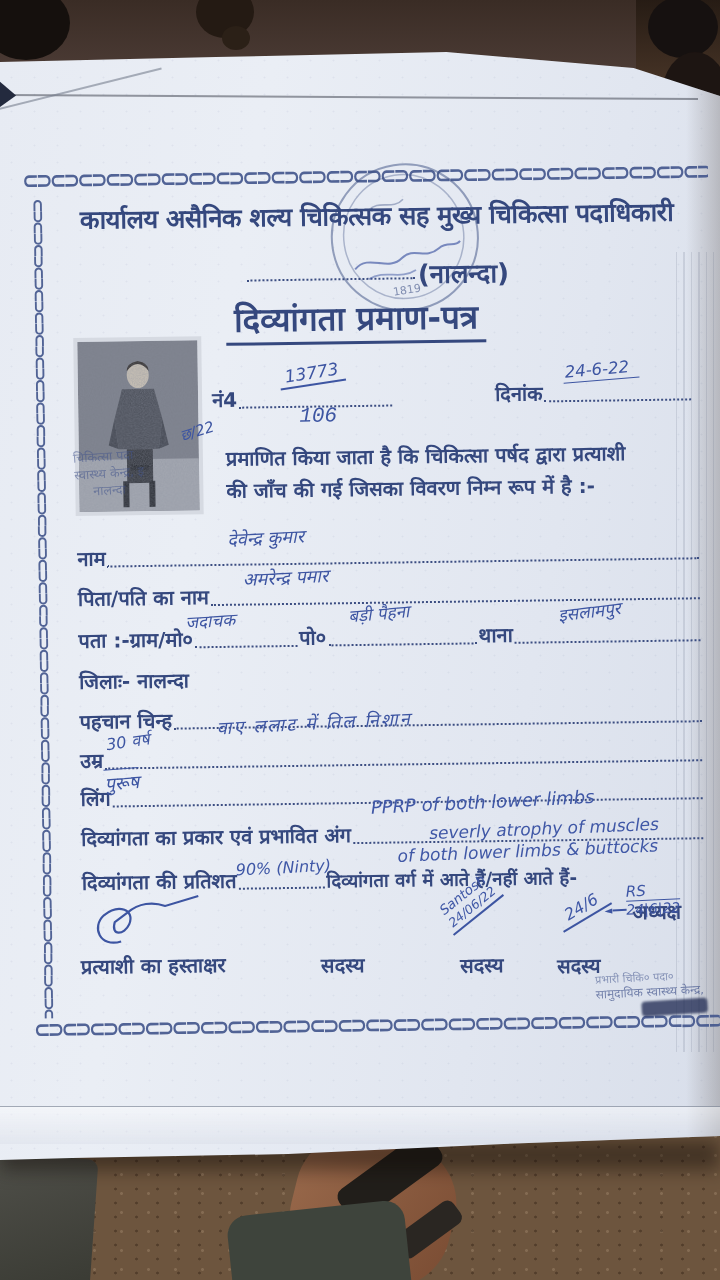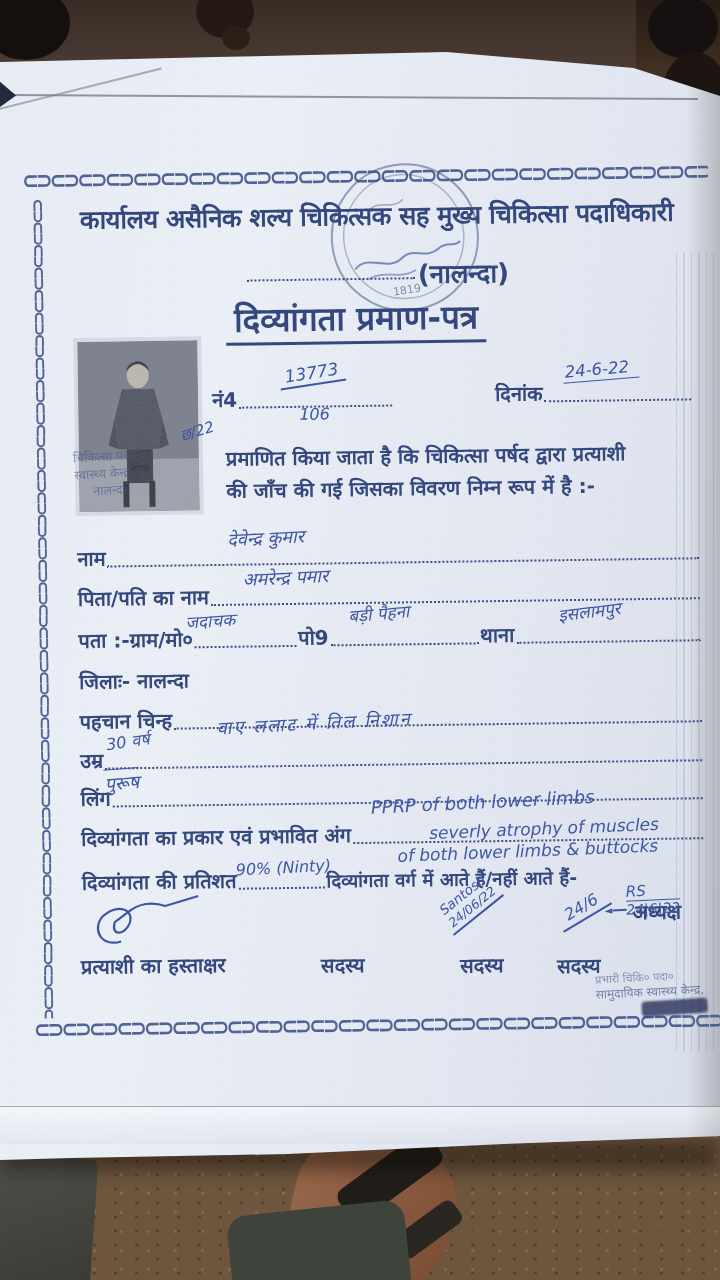--- a/index.html
+++ b/index.html
@@ -142,21 +142,21 @@
           <rect x="52" y="124" width="18" height="5" fill="#23262c"></rect>
           <rect x="0" y="0" width="120" height="170" filter="url(#grain)"></rect>
         </svg>
       </div>
 
       <div class="row printed" style="left:215px;top:332px;width:182px;">
         <span>नं4</span>
           <span class="lead"></span>
       </div>
       <span class="hw" style="left:282px;top:310px;font-size:17px;transform:rotate(-8deg);border-bottom:2px solid #3d55a2;padding:0 6px 1px;">13773</span>
-      <span class="hw" style="left:302px;top:352px;font-size:16px;">106</span>
+      <span class="hw" style="left:302px;top:352px;font-size:21px;font-family:Liberation Mono, monospace;">106</span>
       <div class="row printed" style="left:498px;top:330px;width:198px;">
         <span>दिनांक</span>
           <span class="lead"></span>
       </div>
       <span class="hw" style="left:566px;top:311px;font-size:16.5px;transform:rotate(-4deg);border-bottom:1.5px solid #3d55a2;padding:0 10px 1px 2px;">24-6-22</span>
       <span class="hw" style="left:182px;top:366px;font-size:15px;transform:rotate(-16deg);">छ/22</span>
 
       <div class="faded" style="position:absolute;left:76px;top:392px;font-size:12.5px;line-height:17px;color:#42548c;transform:rotate(-3deg);">
         <div>चिकित्सा पदा</div>
         <div>स्वास्थ्य केन्द्र, इ</div>
@@ -174,21 +174,21 @@
 
       <div class="row printed" style="left:78px;right:18px;top:529px;">
         <span>पिता/पति का नाम</span>
           <span class="lead"></span>
       </div>
       <span class="hw" style="left:243px;top:512px;font-size:18px;transform:rotate(-2deg);">अमरेन्द्र पमार</span>
 
       <div class="row printed" style="left:78px;right:18px;top:571px;">
         <span>पता :-ग्राम/मो०</span>
           <span class="lead" style="flex:.55"></span>
-        <span>पो9</span>
+        <span>पो०</span>
           <span class="lead" style="flex:.8"></span>
         <span>थाना</span>
           <span class="lead"></span>
       </div>
       <span class="hw" style="left:185px;top:555px;font-size:17px;transform:rotate(-3deg);">जदाचक</span>
       <span class="hw" style="left:348px;top:550px;font-size:17px;transform:rotate(-4deg);">बड़ी पैहना</span>
       <span class="hw" style="left:558px;top:551px;font-size:17px;transform:rotate(-6deg);">इसलामपुर</span>
 
       <div class="printed" style="position:absolute;left:78px;top:612px;font-size:20px;">जिलाः- नालन्दा</div>
 

